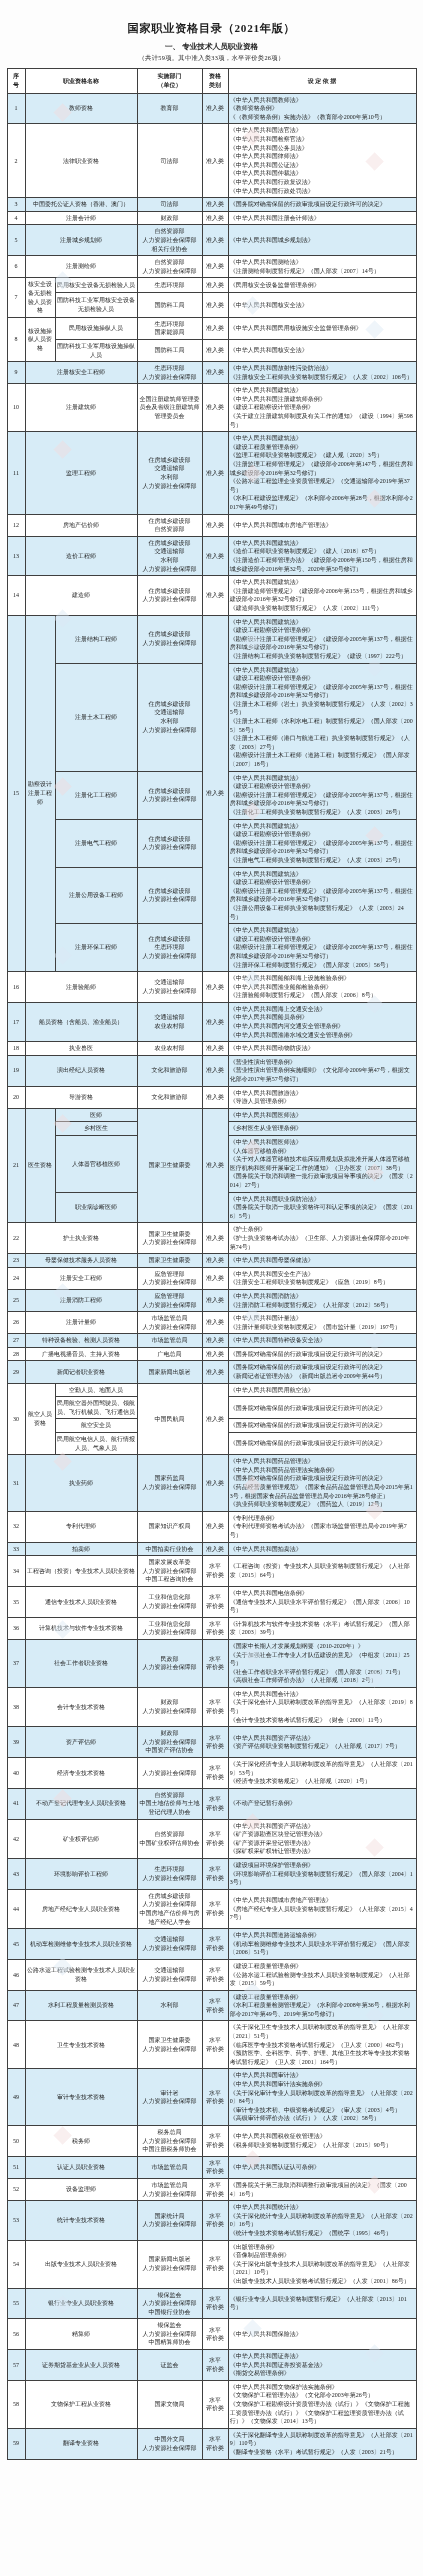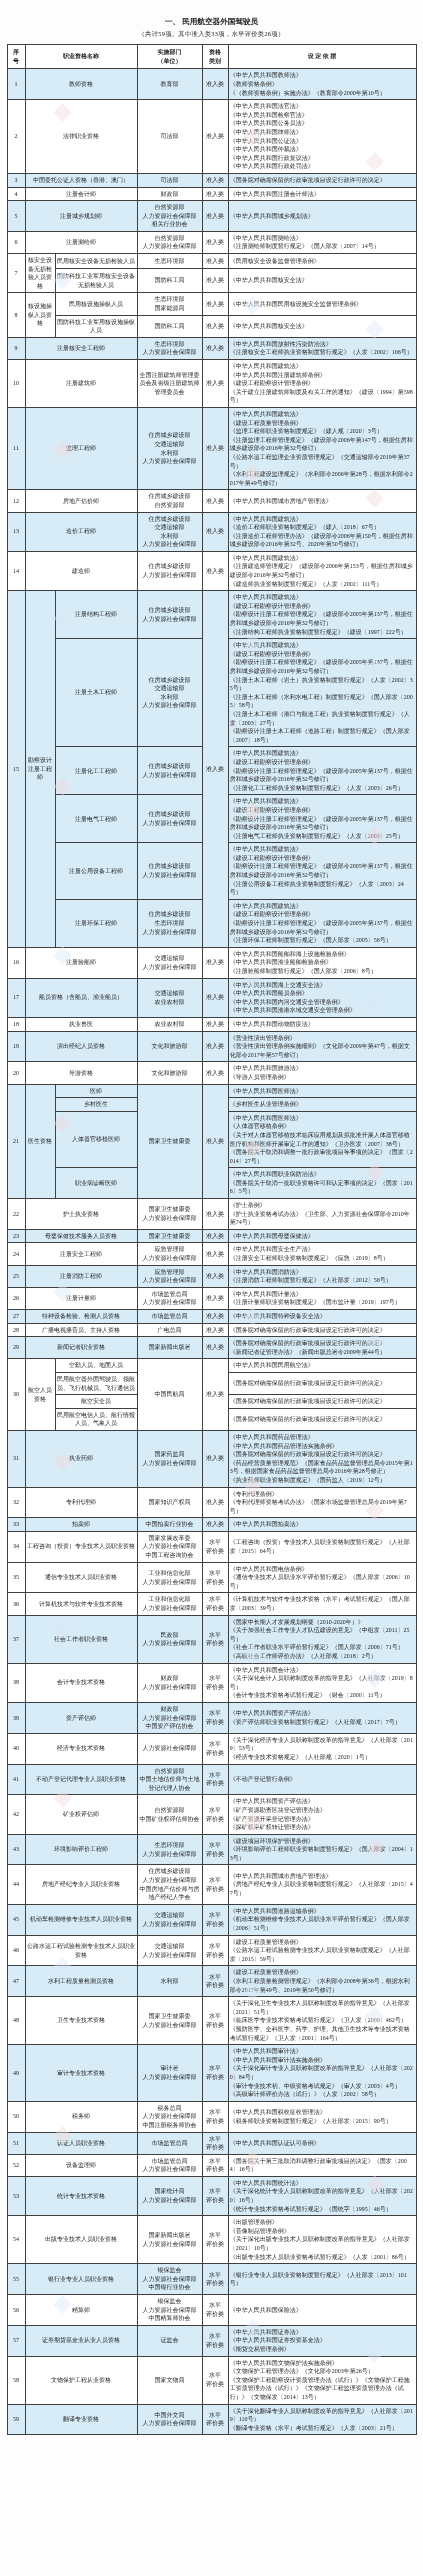--- a/index.html
+++ b/index.html
@@ -25,21 +25,22 @@
   tr.blue td{background:#d7ecf7;}
   tr.white td{background:#ffffff;}
   .wm{position:absolute;width:13.2px;height:13.2px;transform:rotate(45deg);opacity:0.45;pointer-events:none;z-index:5;}
   .wm.pink{background:#f2dcdc;}
   .wm.blue{background:#dce8f4;}
 </style>
 </head>
 <body>
 
 <div class="page">
-  <div class="doc-subtitle">一、 民用航空器外国驾驶员</div>
+  <div class="doc-title">国家职业资格目录（2021年版）</div>
+  <div class="doc-subtitle">一、 专业技术人员职业资格</div>
   <div class="doc-note">（共计59项。其中准入类33项，水平评价类26项）</div>
 
   <table class="catalog">
     <colgroup>
       <col class="c-no">
         <col class="c-grp">
         <col class="c-name">
         <col class="c-dept">
         <col class="c-cat">
         <col class="c-basis">

